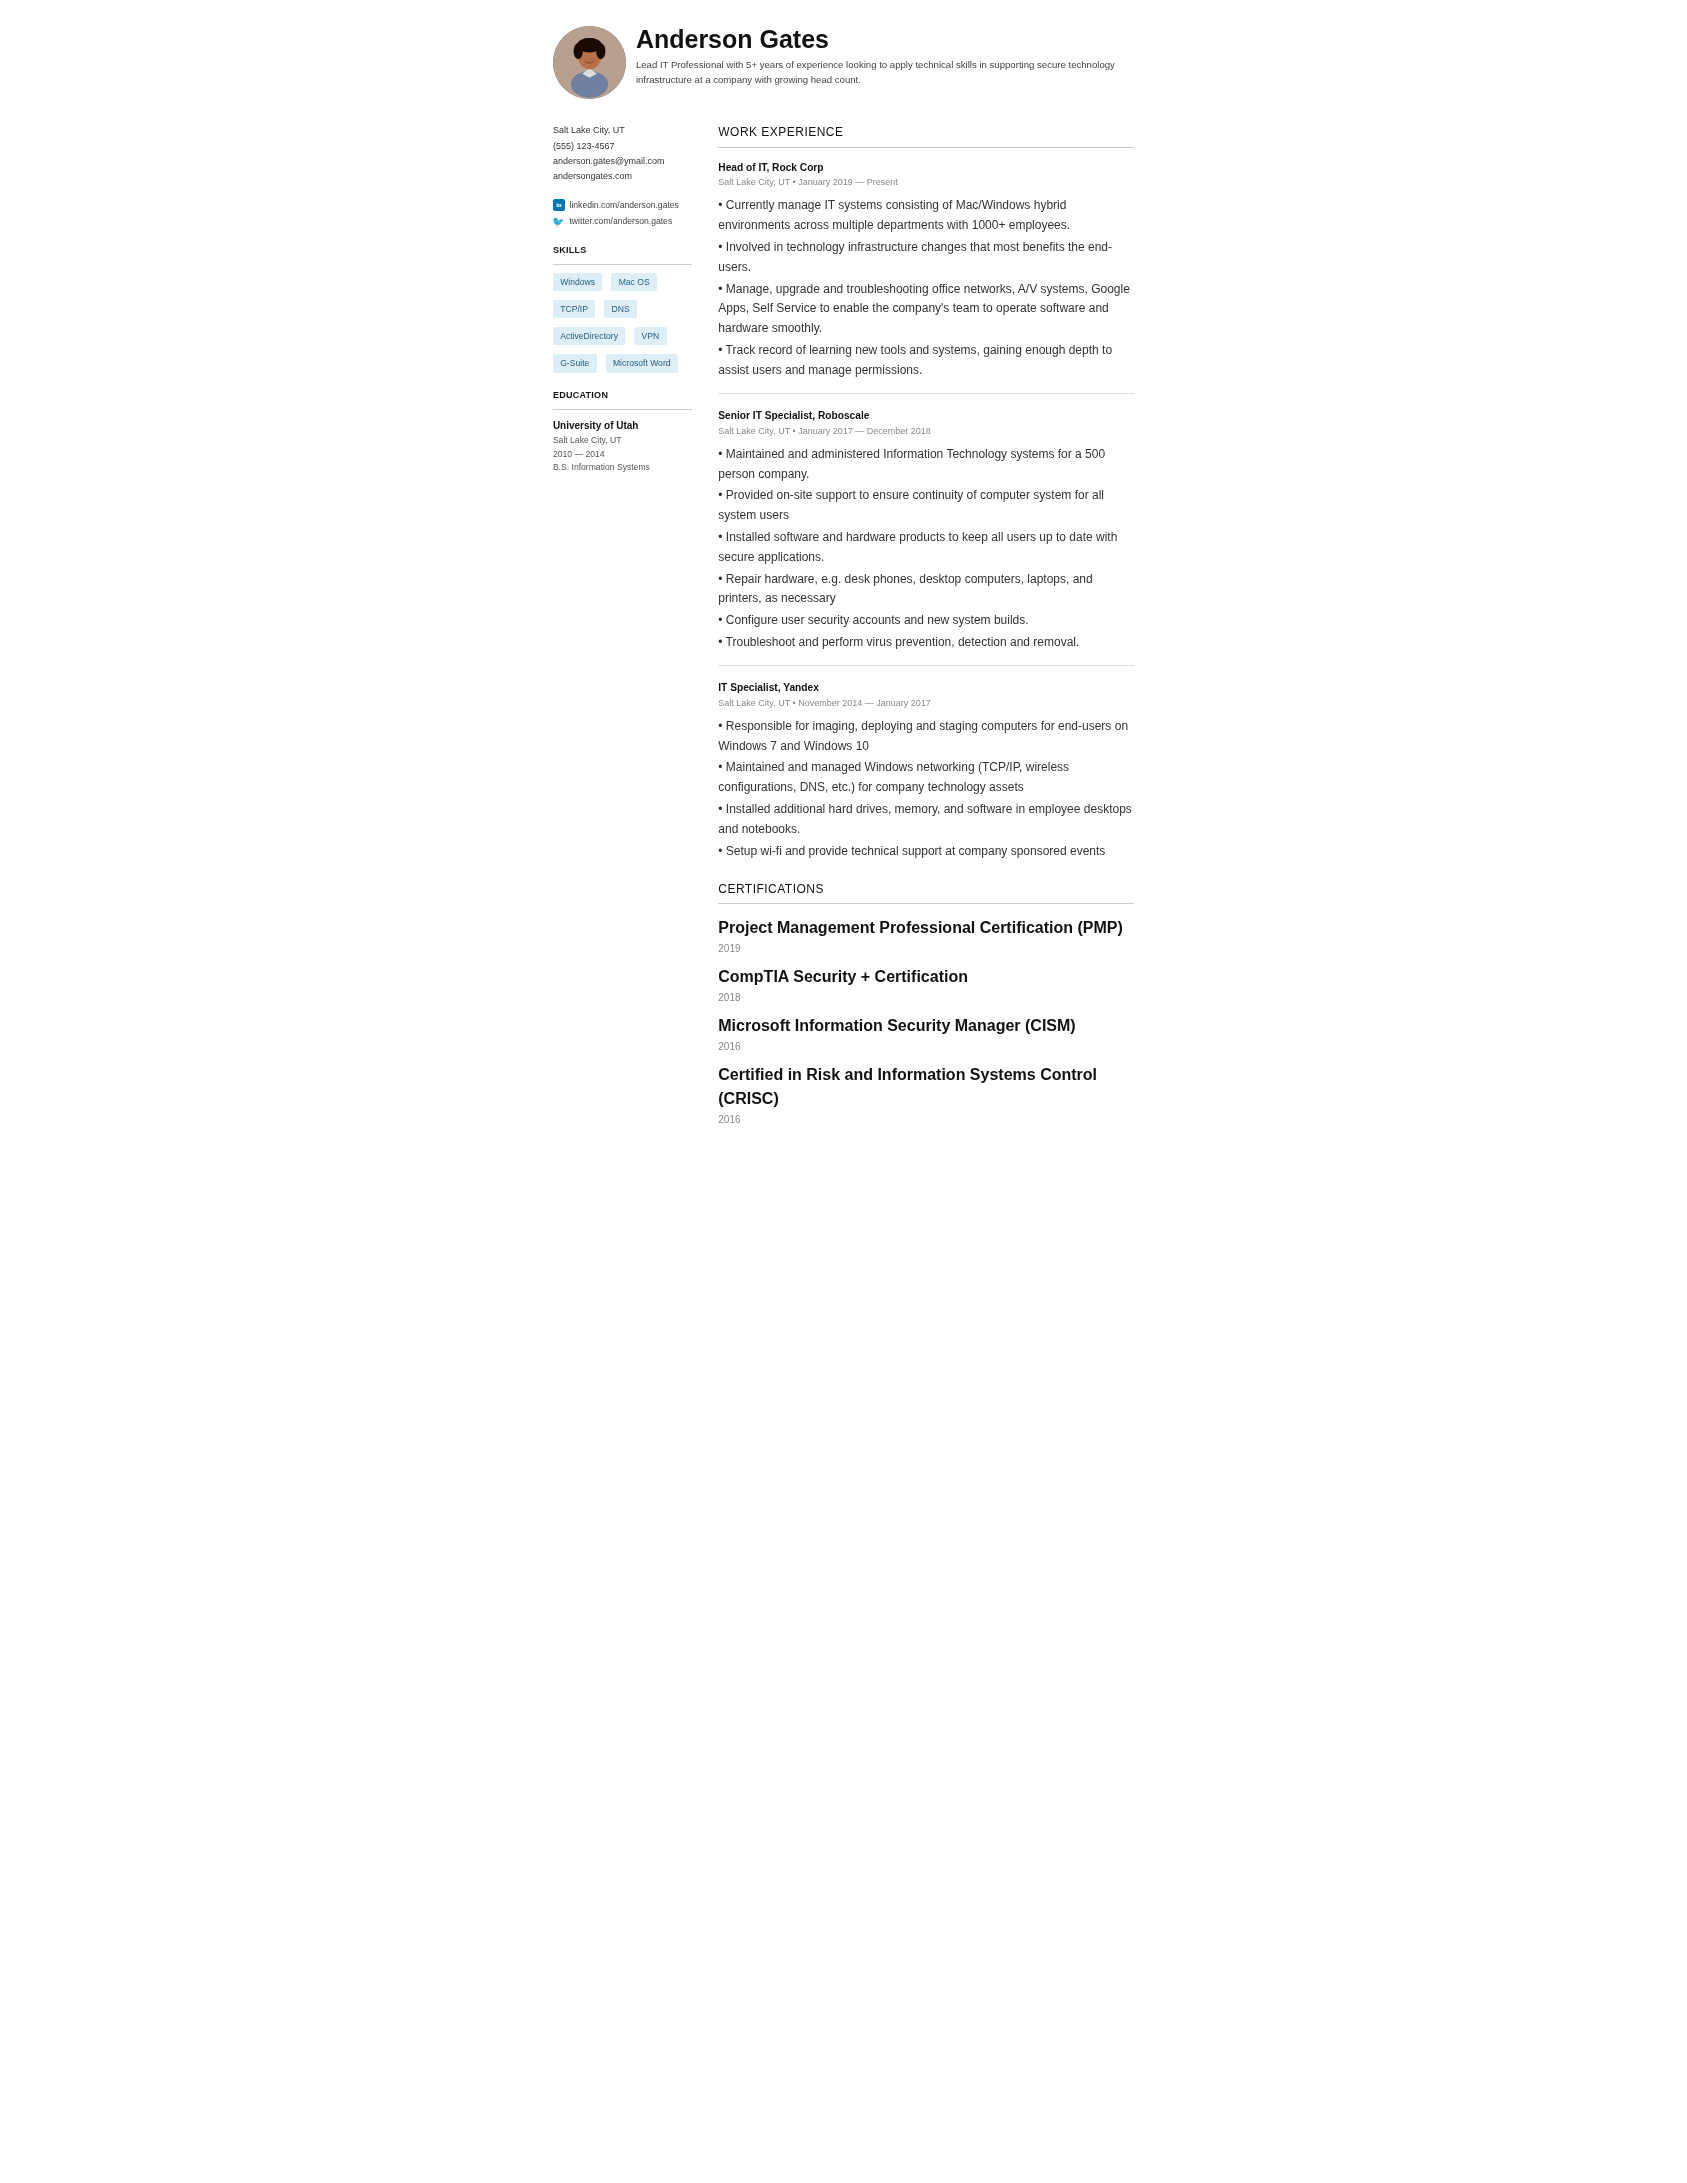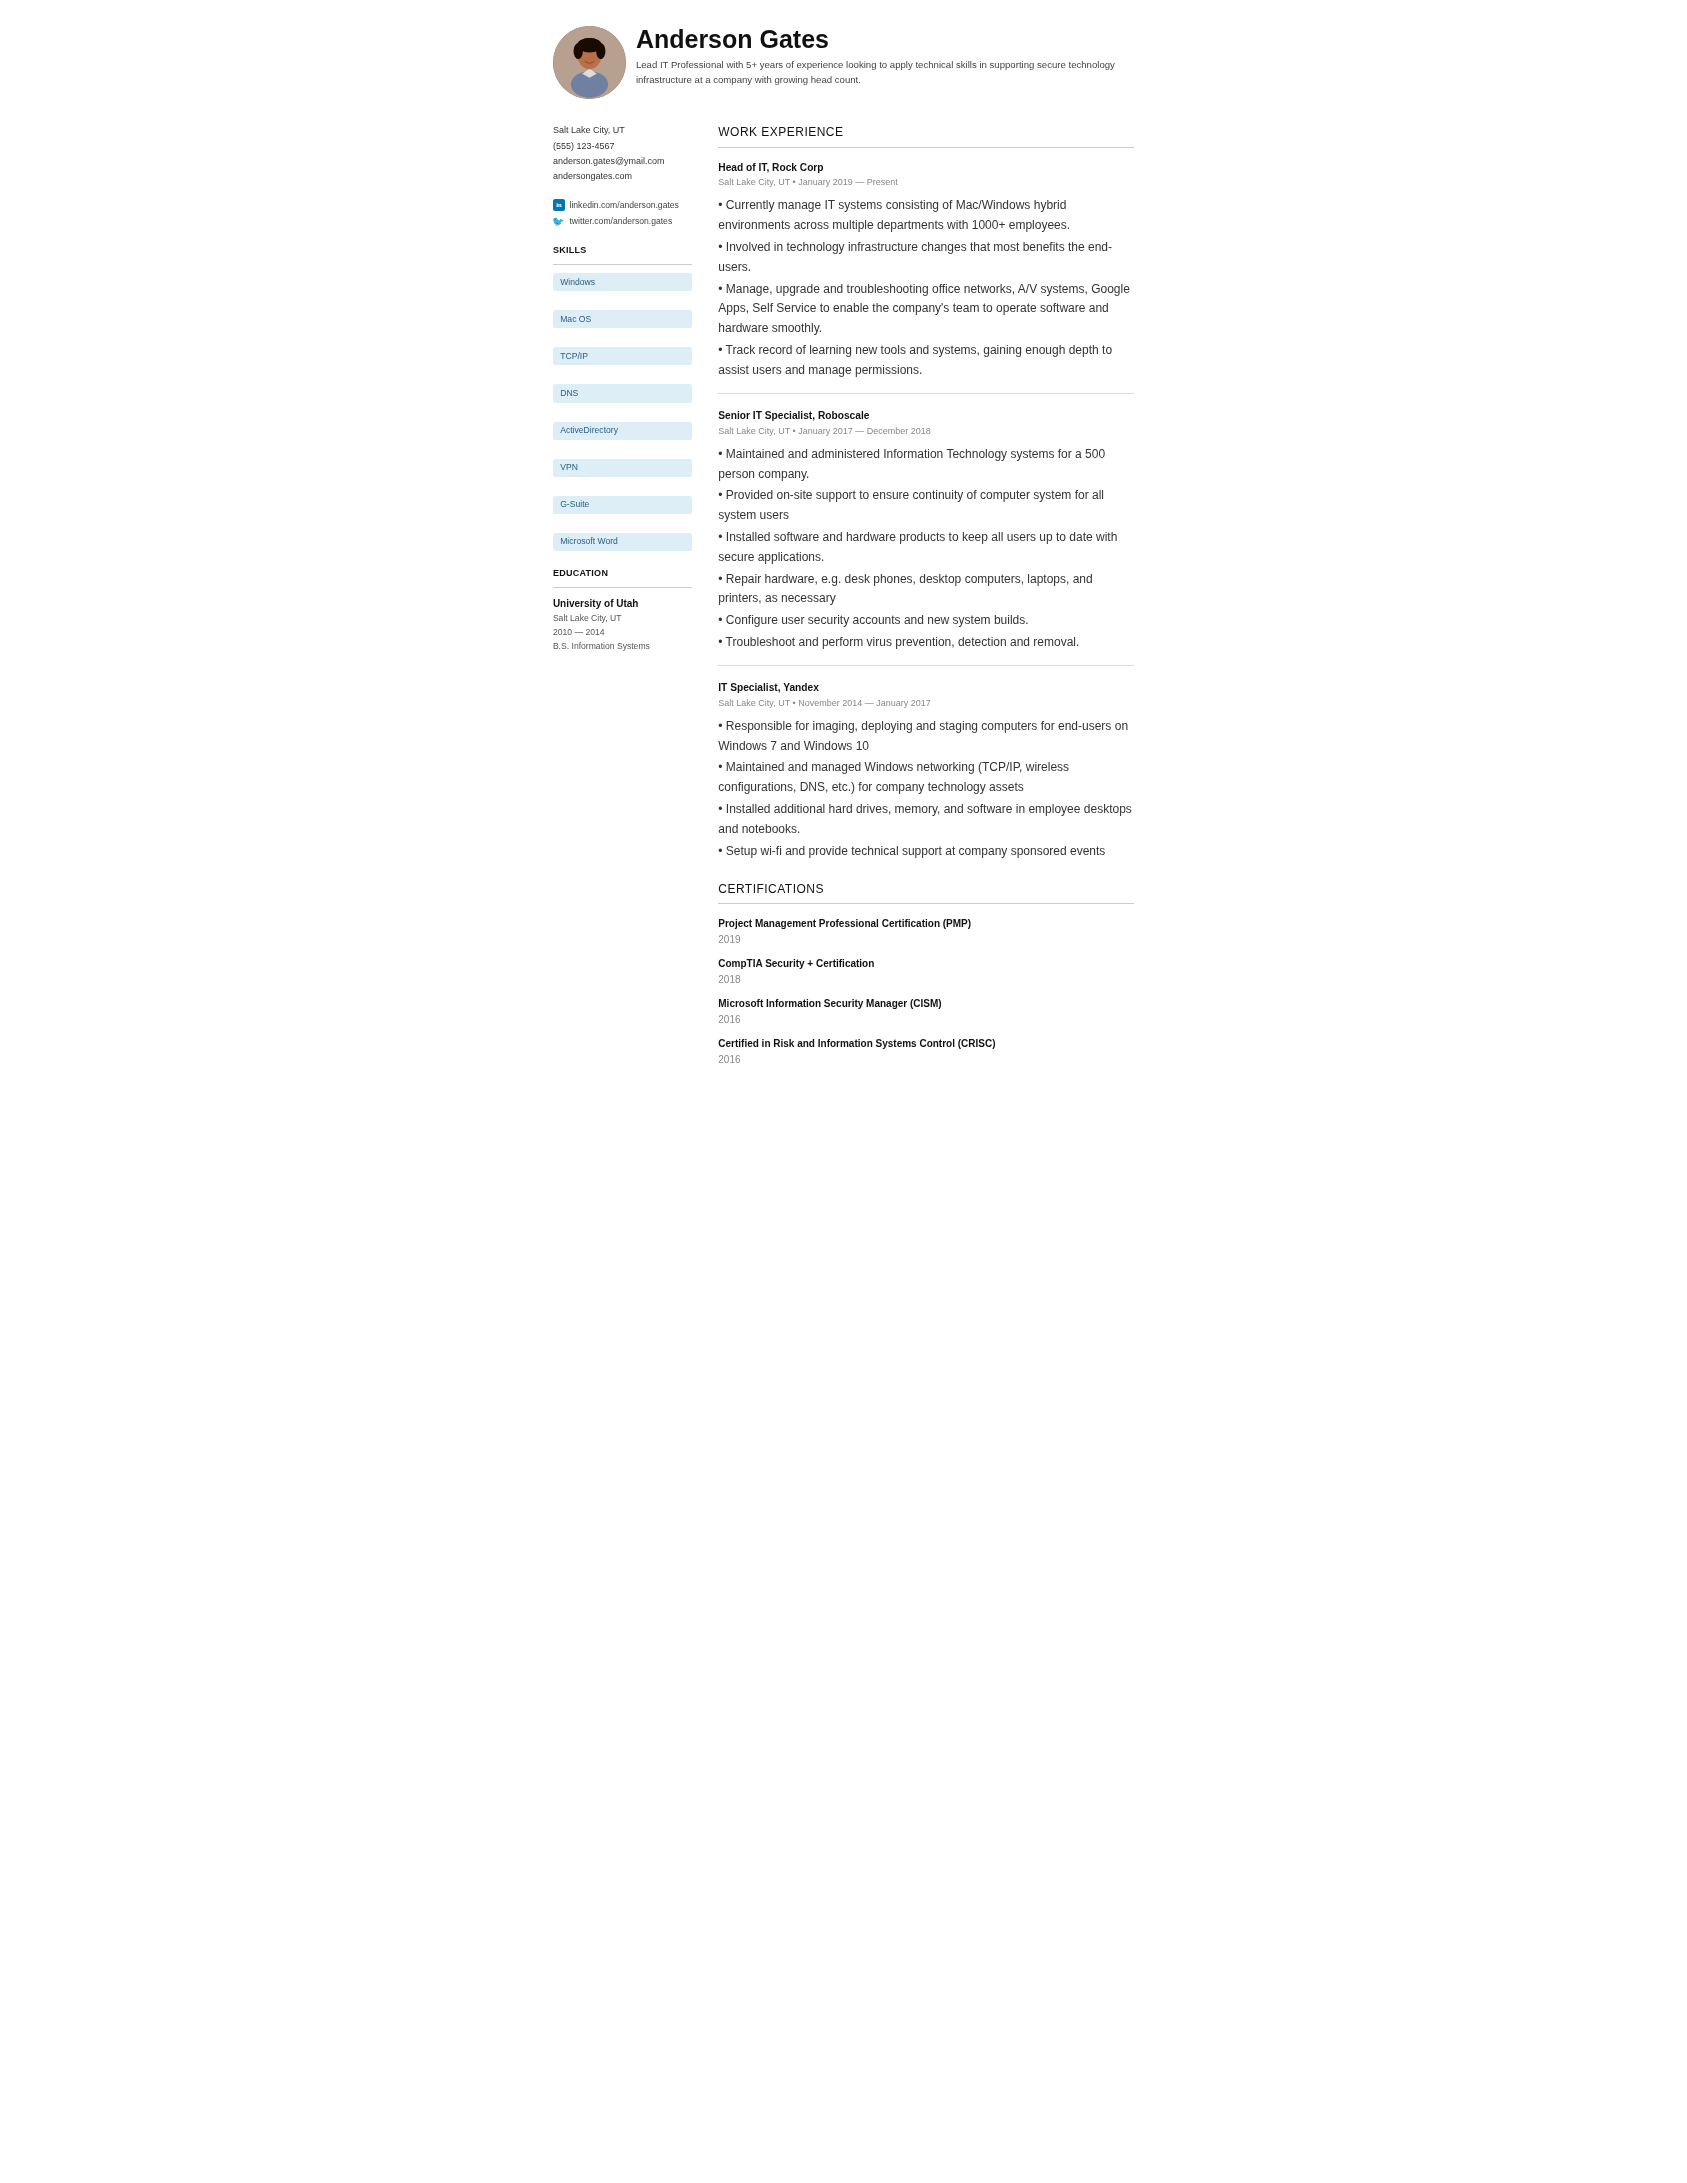--- a/index.html
+++ b/index.html
@@ -113,23 +113,22 @@
       margin-bottom: 6.6px;
     }
     .sidebar-divider {
       border: none;
       border-top: 1px solid #ccc;
       margin-bottom: 8px;
     }
     .skills-grid {
       display: flex;
       flex-wrap: wrap;
-      gap: 19px;
+      gap: 9px;
       margin-bottom: 16px;
-      flex-direction: column;
     }
     .skill-tag {
       background: #ddeef7;
       color: #2a6080;
       border-radius: 2.6px;
       padding: 2.6px 7.3px;
       font-size: 8.6px;
       font-weight: 400;
     }
 
@@ -172,21 +171,21 @@
     .job-meta {
       font-size: 9px;
       color: #888;
       margin-bottom: 6.6px;
     }
     .job-bullets { font-size: 12px; color: #333; line-height: 1.65; }
     .job-bullets p { margin-bottom: 2px; }
 
     .cert-entry { margin-bottom: 9.2px; }
     .cert-name {
-      font-size: 10px;
+      font-size: 16px;
       font-weight: 700;
       color: #111;
       margin-bottom: 0.7px;
     }
     .cert-year {
       font-size: 10px;
       color: #888;
     }
   </style>
 </head>

